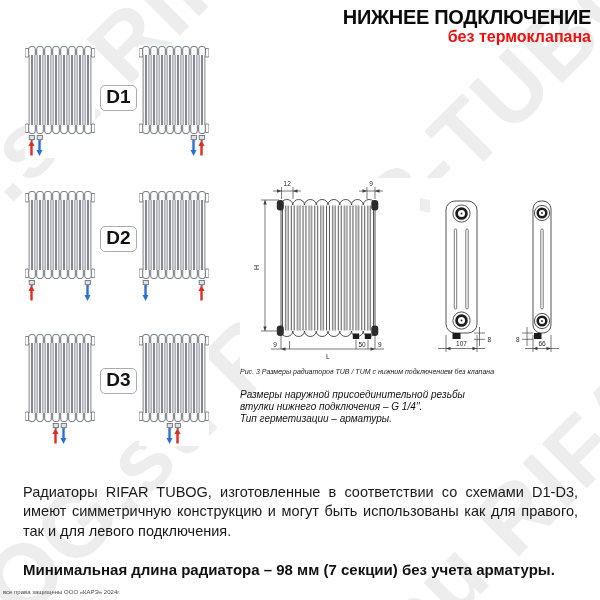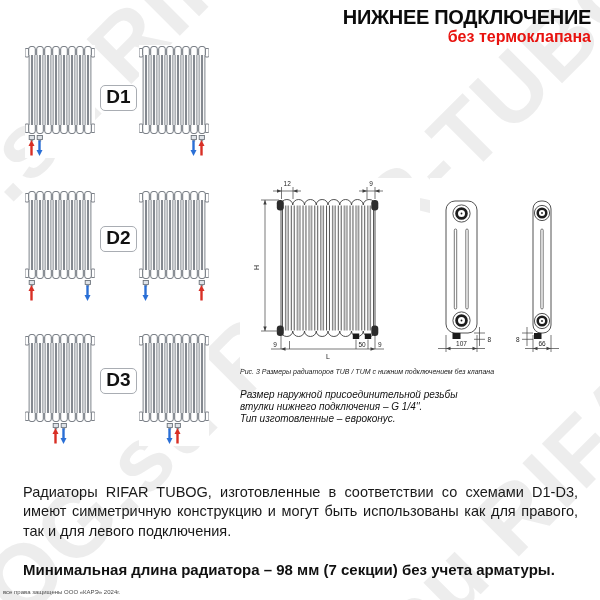--- a/index.html
+++ b/index.html
@@ -267,22 +267,22 @@
     <g fill="#1d1d1d" stroke="none" font-size="6.5">
       <text x="57.5" y="164">8</text>
       <text x="31.5" y="167.5" text-anchor="middle">107</text>
       <text x="89.5" y="164" text-anchor="end">8</text>
       <text x="112" y="167.5" text-anchor="middle">66</text>
     </g>
   </svg>
 
   <div class="fig-caption">Рис. 3 Размеры радиаторов TUB / TUM с нижним подключением без клапана</div>
   <div class="notes">
-    <div>Размер наружной присоединительной резьбы</div>
+    <div>Размеры наружной присоединительной резьбы</div>
     <div>втулки нижнего подключения – G 1/4''.</div>
-    <div>Тип изготовленные – евроконус.</div>
+    <div>Тип герметизации – арматуры.</div>
   </div>
 
   <div class="paragraph">Радиаторы RIFAR TUBOG, изготовленные в соответствии со схемами D1-D3, имеют симметричную конструкцию и могут быть использованы как для правого, так и для левого подключения.</div>
   <div class="minline">Минимальная длина радиатора – 98 мм (7 секции) без учета арматуры.</div>
   <div class="copyright">все права защищены ООО «КАРЭ» 2024г.</div>
 
 </div>
 
 </body></html>

